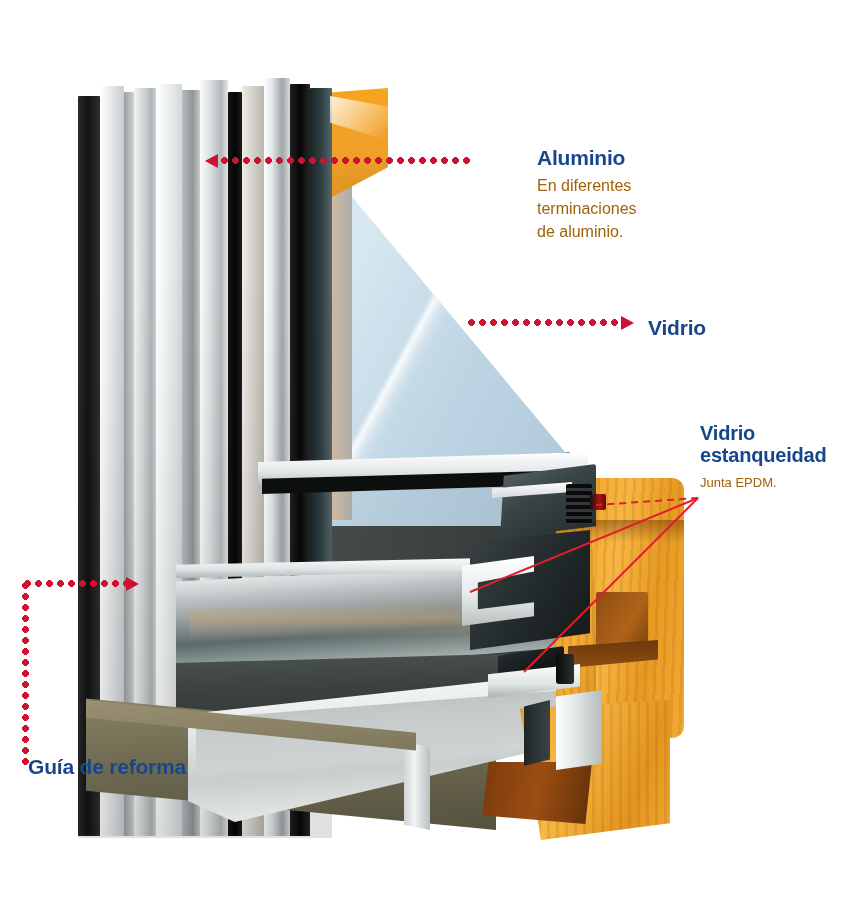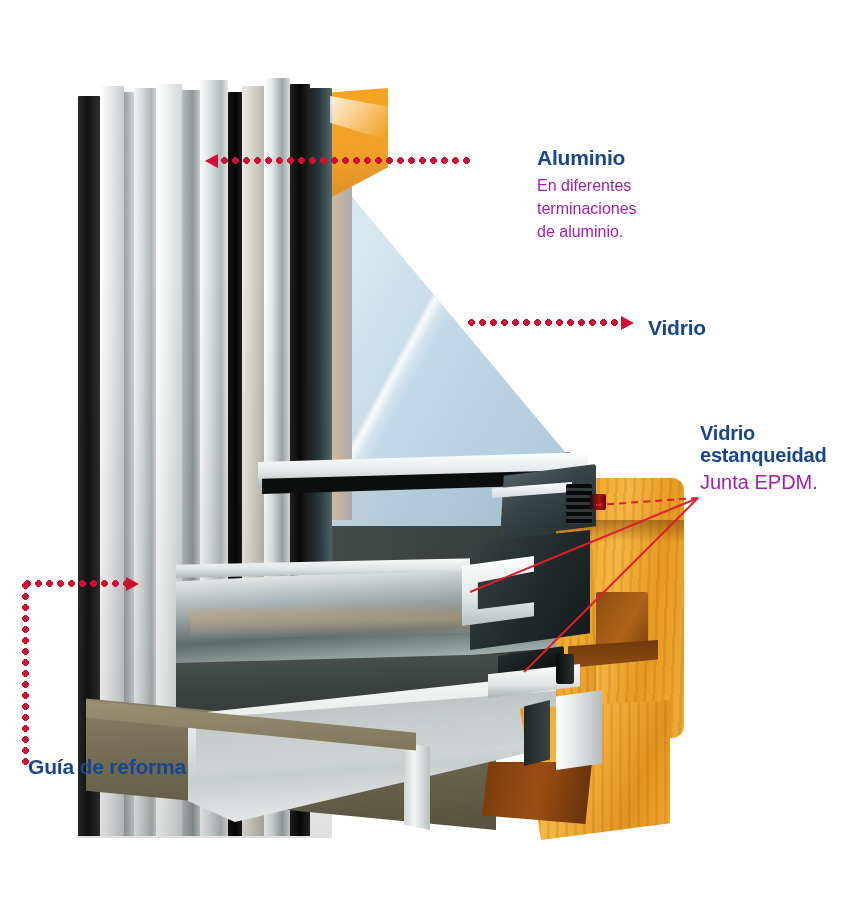--- a/index.html
+++ b/index.html
@@ -26,34 +26,34 @@
   .callout .c-title {
     color: #17468c;
     font-weight: bold;
     font-size: 21px;
     line-height: 23px;
     letter-spacing: -0.2px;
     white-space: pre-line;
     margin: 0 0 5px 0;
   }
   .callout .c-body {
-    color: #a21caf;
+    color: #a16207;
     font-size: 16px;
     line-height: 23px;
     white-space: pre-line;
     margin: 0;
   }
 
   #callout-aluminio      { left: 492px; top: 146px; width: 230px; margin-left: 45px; }
   #callout-vidrio        { left: 648px; top: 316px; width: 200px; }
   #callout-junta         { left: 700px; top: 422px; width: 150px; }
   #callout-guia          { left: 28px;  top: 755px; width: 250px; }
 
   #callout-junta .c-title { font-size: 20px; line-height: 22px; }
-  #callout-junta .c-body  { font-size: 20px; }
+  #callout-junta .c-body  { font-size: 13px; }
 
   
   .dots-h {
     position: absolute;
     height: 7px;
     background-image: radial-gradient(circle closest-side, #cc1133 98%, rgba(0,0,0,0) 100%);
     background-size: 11px 7px;
     background-repeat: repeat-x;
     background-position: 0 50%;
   }

